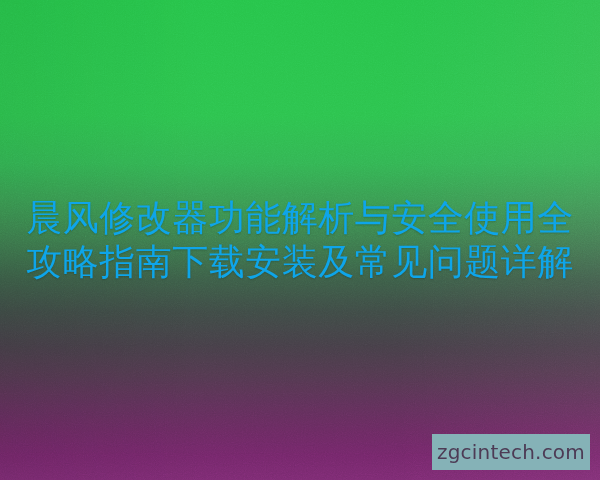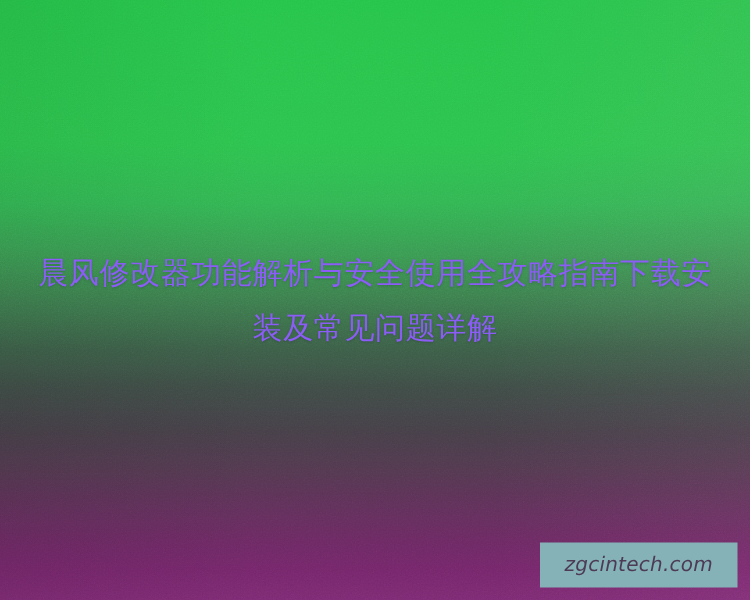--- a/index.html
+++ b/index.html
@@ -73,24 +73,24 @@
     top: 196px;
     text-align: center;
     padding: 0 20px;
     box-sizing: border-box;
   }
 
   #title-text {
     display: block;
     margin: 0;
     font-family: "DejaVu Sans", "Liberation Sans", sans-serif;
-    font-size: 24px;
+    font-size: 36px;
     line-height: 44px;
     font-weight: 400;
-    color: #8b5cf6;
+    color: #0ea5e9;
     letter-spacing: 0.5px;
     text-shadow: 0 1px 2px rgba(0,0,0,0.18);
     white-space: normal;
     word-break: break-all;
   }
 
   #watermark-badge {
     position: absolute;
     left: 432px;
     top: 434px;
@@ -98,26 +98,25 @@
     height: 36px;
     background: #85b2b7;
     display: flex;
     align-items: center;
     justify-content: center;
     box-sizing: border-box;
   }
 
   #watermark-text {
     font-family: "DejaVu Sans", "Liberation Sans", sans-serif;
-    font-size: 16px;
+    font-size: 20px;
     line-height: 1;
     color: #4d3b55;
     letter-spacing: 0.2px;
     white-space: nowrap;
-    font-style: italic;
   }
 </style>
 </head>
 <body>
 
 <div id="poster">
 
   <div id="gradient-layer"></div>
 
   <div id="gradient-side"></div>

